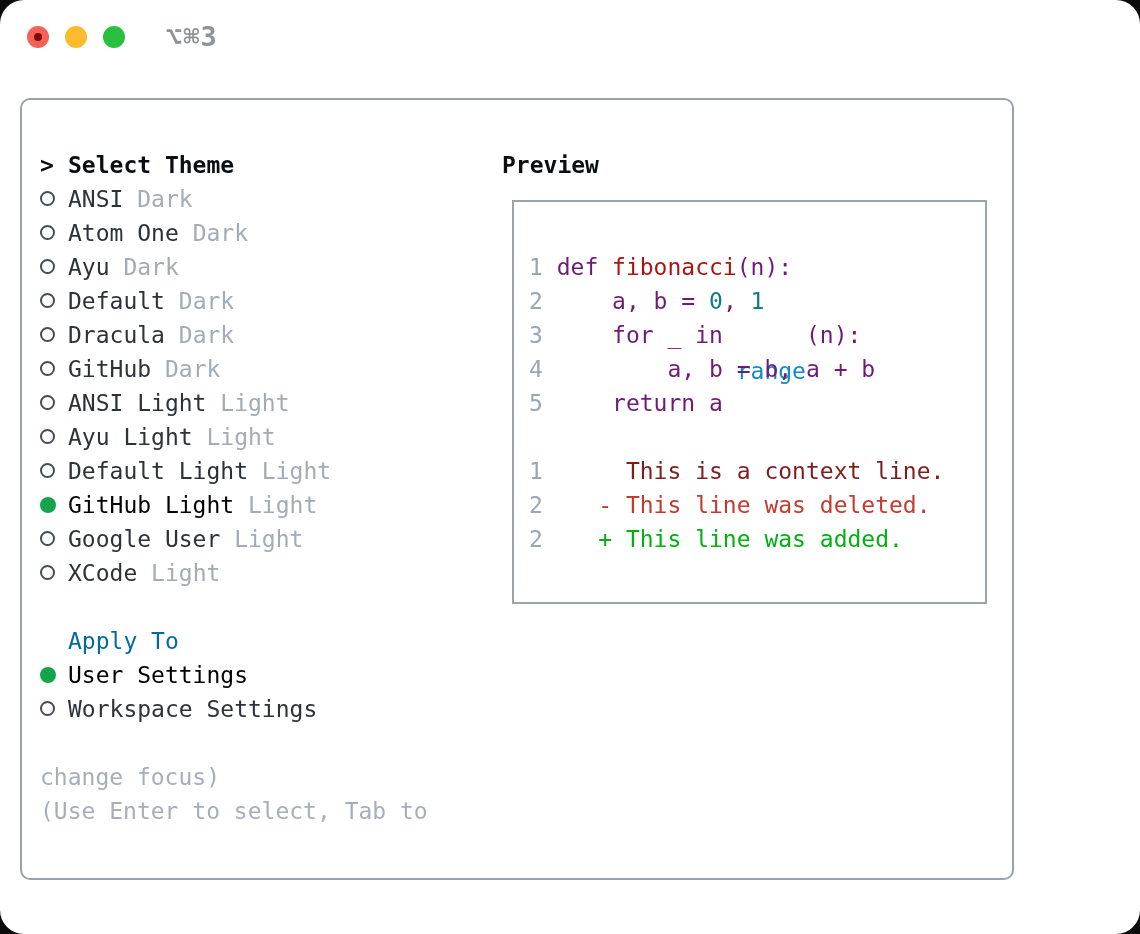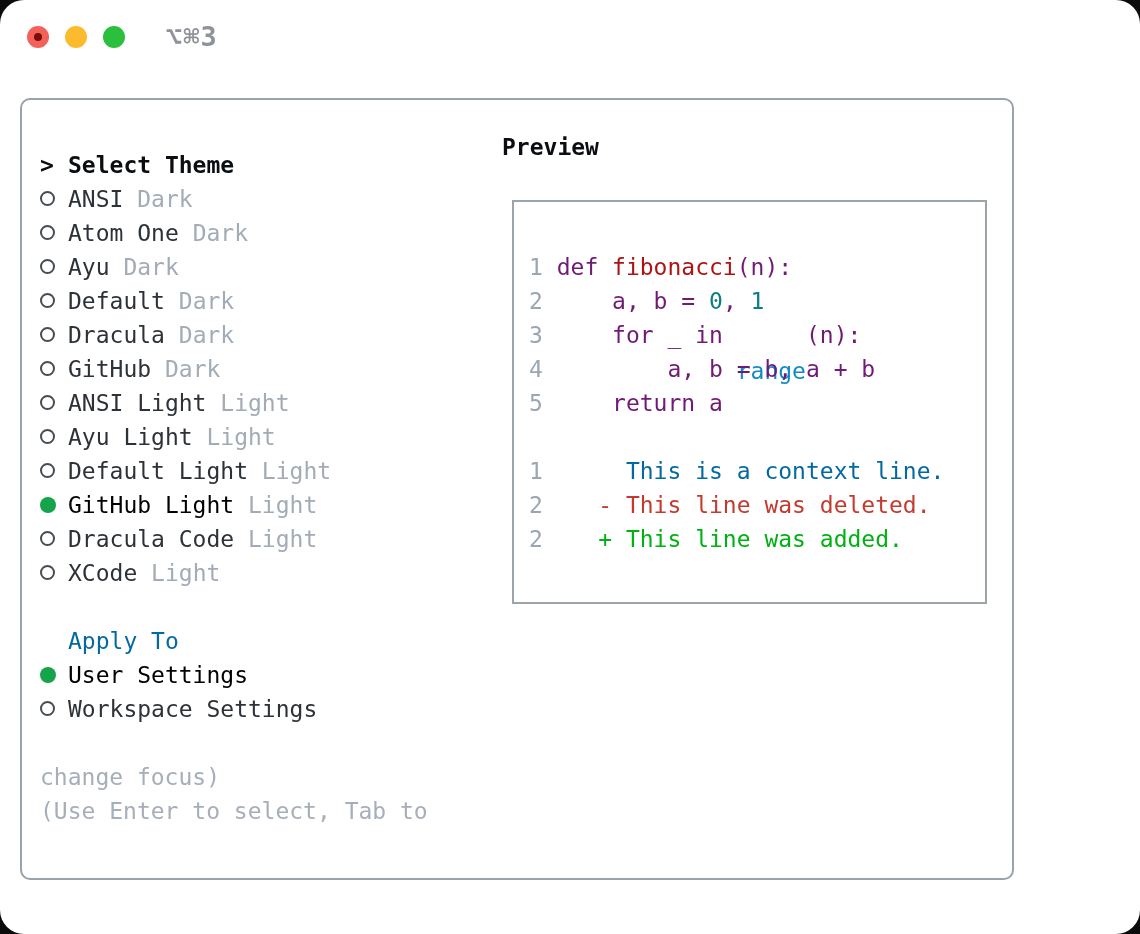--- a/index.html
+++ b/index.html
@@ -25,33 +25,33 @@
   .marker{width:28px;position:relative;flex:none;font-weight:bold;color:#0a0e12;}
   .radio{position:absolute;left:0;top:9px;width:11px;height:11px;border:2.5px solid #474d55;border-radius:50%;}
   .radio.sel{width:16px;height:16px;border:none;background:#14a44b;}
   .hdr{font-weight:bold;color:#0a0e12;}
   .apply-hdr{color:#0369a1;}
   .name{color:#2c3238;}
   .name.green{color:#000000;}
   .tag{color:#a2abb6;margin-left:1ch;text-align:right;}
   .hint{color:#a6aeb9;}
   
-  .preview-label{position:absolute;left:480px;top:30px;height:34px;line-height:34px;
+  .preview-label{position:absolute;left:480px;top:48px;height:34px;line-height:34px;
     font-size:23px;font-weight:bold;color:#0a0e12;}
   .preview-box{position:absolute;left:490px;top:100px;width:475px;height:404px;
     border:2px solid #9ba3ad;background:#fff;box-sizing:border-box;
     padding:48px 0 0 15px;overflow:hidden;}
   .cline{display:flex;height:34px;line-height:34px;font-size:23px;white-space:pre;}
   .gutter{color:#9aa6b2;width:2ch;flex:none;white-space:pre;}
   .tk{white-space:pre;}
   .tk-plain{color:#701a75;}
   .tk-func{color:#ae1313;}
   .tk-num{color:#0d7d84;}
   .tk-builtin{color:#0f8cc3;margin-top:36px;}
-  .tk-context{color:#0369a1;}
+  .tk-context{color:#7f1d1d;}
   .tk-deleted{color:#c43a2f;}
   .tk-added{color:#00b112;}
 </style>
 </head>
 <body>
 
 <div class="screen">
 
   <span class="traffic t-red">
       <span class="dot"></span>
@@ -67,21 +67,21 @@
         <div class="row"><span class="marker"><span class="radio"></span></span><span class="name">ANSI</span><span class="tag">Dark</span></div>
         <div class="row"><span class="marker"><span class="radio"></span></span><span class="name">Atom One</span><span class="tag">Dark</span></div>
         <div class="row"><span class="marker"><span class="radio"></span></span><span class="name">Ayu</span><span class="tag">Dark</span></div>
         <div class="row"><span class="marker"><span class="radio"></span></span><span class="name">Default</span><span class="tag">Dark</span></div>
         <div class="row"><span class="marker"><span class="radio"></span></span><span class="name">Dracula</span><span class="tag">Dark</span></div>
         <div class="row"><span class="marker"><span class="radio"></span></span><span class="name">GitHub</span><span class="tag">Dark</span></div>
         <div class="row"><span class="marker"><span class="radio"></span></span><span class="name">ANSI Light</span><span class="tag">Light</span></div>
         <div class="row"><span class="marker"><span class="radio"></span></span><span class="name">Ayu Light</span><span class="tag">Light</span></div>
         <div class="row"><span class="marker"><span class="radio"></span></span><span class="name">Default Light</span><span class="tag">Light</span></div>
         <div class="row"><span class="marker"><span class="radio sel"></span></span><span class="name green">GitHub Light</span><span class="tag">Light</span></div>
-        <div class="row"><span class="marker"><span class="radio"></span></span><span class="name">Dracula Code</span><span class="tag">Light</span></div>
+        <div class="row"><span class="marker"><span class="radio"></span></span><span class="name">Google User</span><span class="tag">Light</span></div>
         <div class="row"><span class="marker"><span class="radio"></span></span><span class="name">XCode</span><span class="tag">Light</span></div>
         <div class="row"></div>
         <div class="row"><span class="marker"></span><span class="apply-hdr">Apply To</span></div>
         <div class="row"><span class="marker"><span class="radio sel"></span></span><span class="name green">User Settings</span></div>
         <div class="row"><span class="marker"><span class="radio"></span></span><span class="name">Workspace Settings</span></div>
         <div class="row"></div>
         <div class="row"><span class="hint">change focus)</span></div>
         <div class="row"><span class="hint">(Use Enter to select, Tab to</span></div>
       </div>
 

